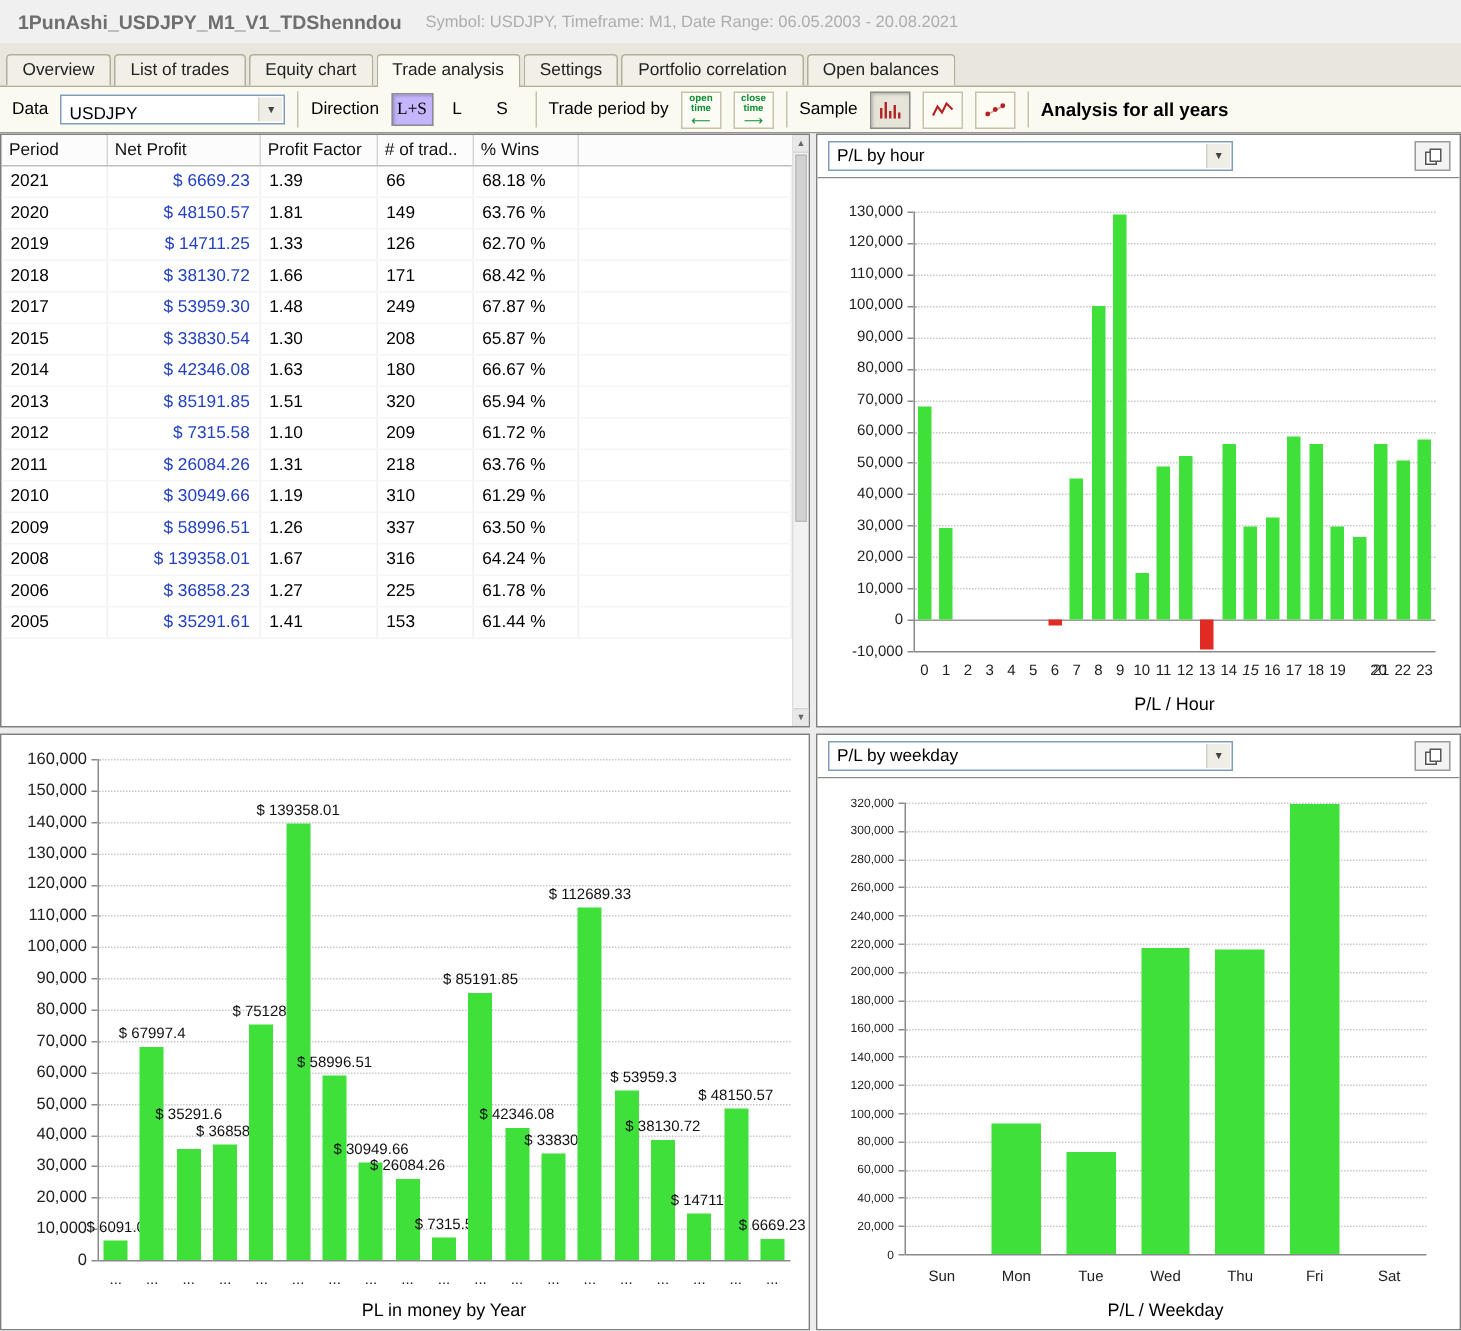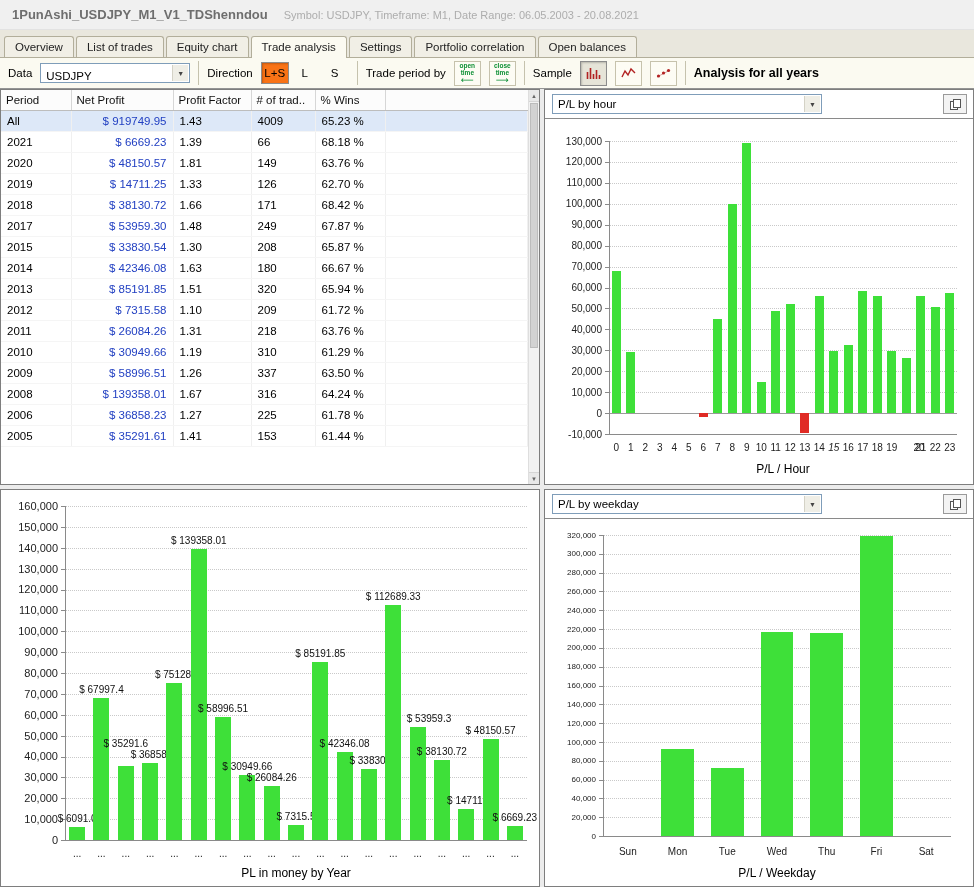--- a/index.html
+++ b/index.html
@@ -26,21 +26,21 @@
     display:flex; align-items:center; padding:0 8px; gap:8px; }
   .tlabel { font-size:11.5px; white-space:nowrap; }
   .dropdown { width:150px; height:20px; background:#fff; border:1px solid #7f9db9;
     display:flex; align-items:flex-end; padding-left:5px; font-size:11.5px; position:relative; }
   .arrow-btn { position:absolute; right:1px; top:1px; bottom:1px; width:16px;
     background:#efeee6; border-left:1px solid #d4d2c6; display:flex;
     align-items:center; justify-content:center; font-size:7px; color:#444; }
   .seggroup { display:flex; gap:2px; }
   .segbtn { min-width:28px; height:22px; display:flex; align-items:center; justify-content:center;
     font-size:11.5px; border:1px solid transparent; background:transparent; }
-  .segbtn.pressed { border-color:#8c8c8c; background:#f97316; box-shadow:inset 1px 1px 2px rgba(0,0,0,.22); }
+  .segbtn.pressed { border-color:#8c8c8c; background:#c4b5fd; box-shadow:inset 1px 1px 2px rgba(0,0,0,.22);font-family:Liberation Serif, serif; }
   .iconbtn { width:27px; height:25px; border:1px solid #c6c2ac; background:#fdfcf4;
     display:flex; flex-direction:column; align-items:center; justify-content:center; gap:0; }
   .iconbtn.pressed { background:#e6e4d8; border-color:#8c8c8c; box-shadow:inset 1px 1px 2px rgba(0,0,0,.2); }
   .tiny-green { font-size:6.5px; line-height:7px; color:#0d8f34; font-weight:bold; }
   .green-arrow { font-size:9px; line-height:9px; color:#0d8f34; }
   .vsep { width:1px; height:24px; background:#c5c2ad; }
   .analysis { font-weight:bold; font-size:12.5px; white-space:nowrap; }
   
   .main { position:absolute; top:89px; left:0; right:0; bottom:0; background:#ececec;
     display:grid; grid-template-columns:540px 430px; grid-template-rows:396px 398px; gap:4px; }
@@ -162,28 +162,20 @@
           <tr>
             <th style="width: 70px;">Period</th>
             <th style="width: 102px;">Net Profit</th>
             <th style="width: 78px;">Profit Factor</th>
             <th style="width: 64px;"># of trad..</th>
             <th style="width: 70px;">% Wins</th>
             <th></th>
           </tr>
         </thead>
       <tbody>
-          <tr class="selected">
-            <td>All</td>
-            <td class="num">$ 919749.95</td>
-            <td>1.43</td>
-            <td>4009</td>
-            <td>65.23 %</td>
-            <td></td>
-          </tr>
           <tr>
             <td>2021</td>
             <td class="num">$ 6669.23</td>
             <td>1.39</td>
             <td>66</td>
             <td>68.18 %</td>
             <td></td>
           </tr>
           <tr>
             <td>2020</td>

